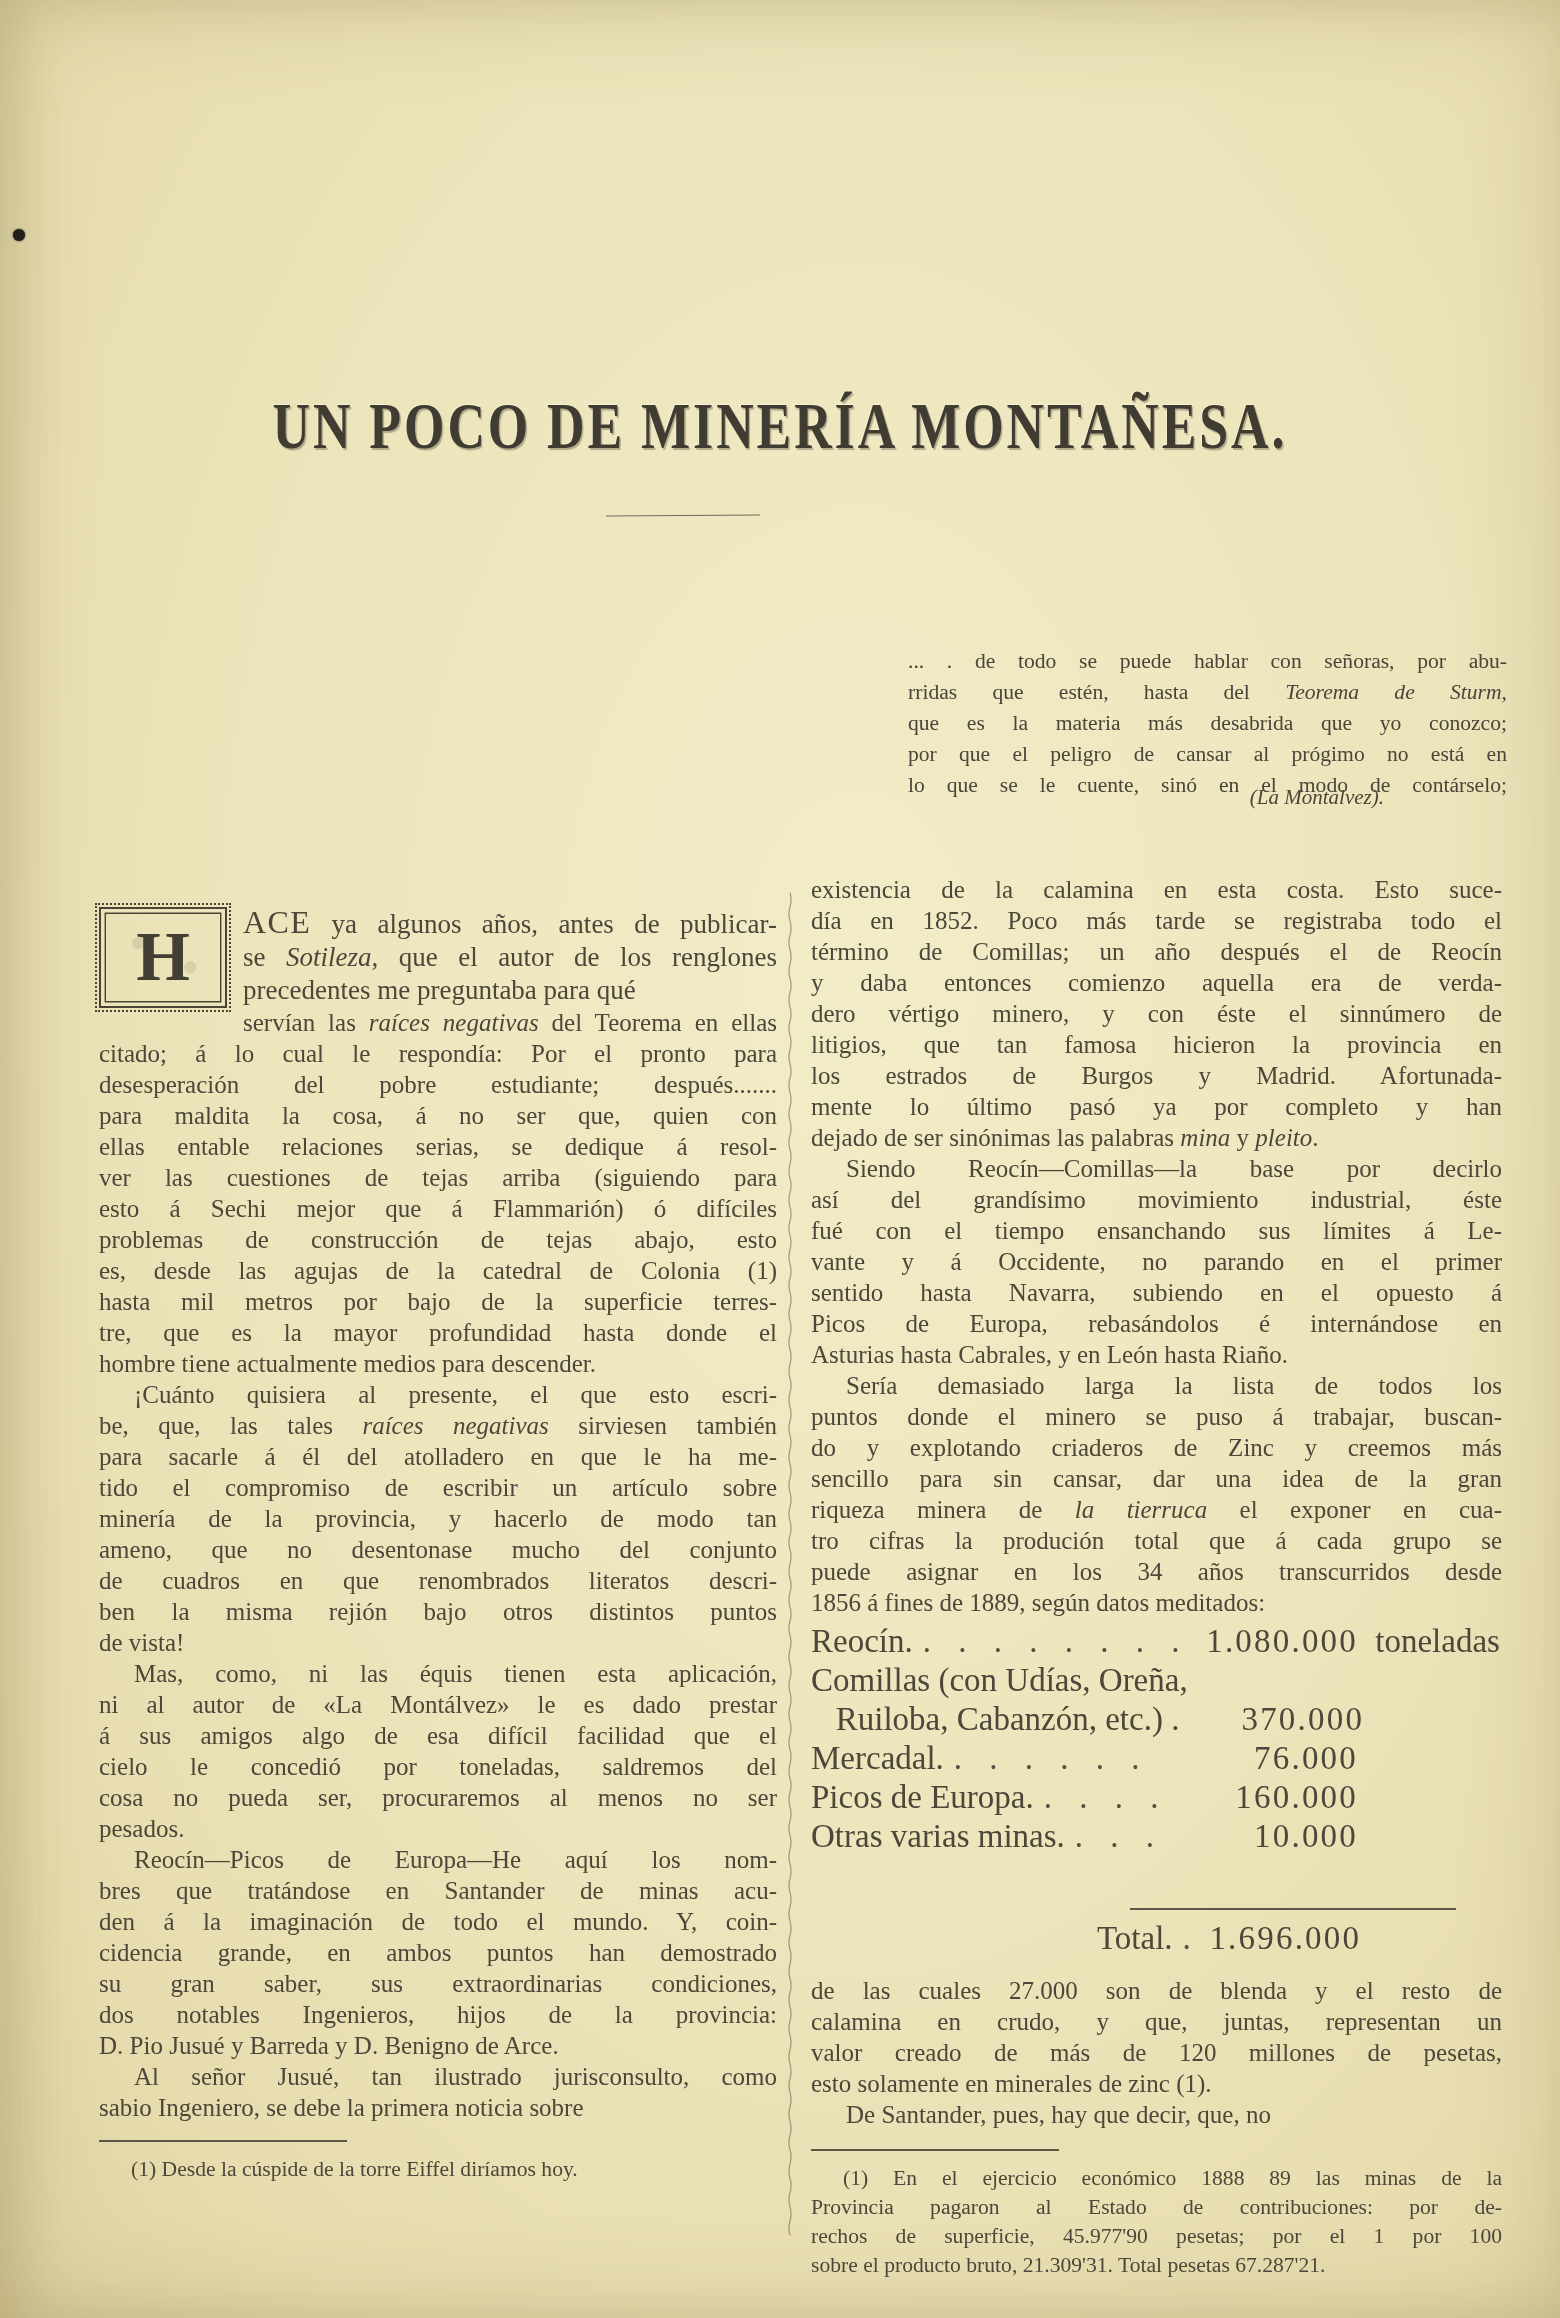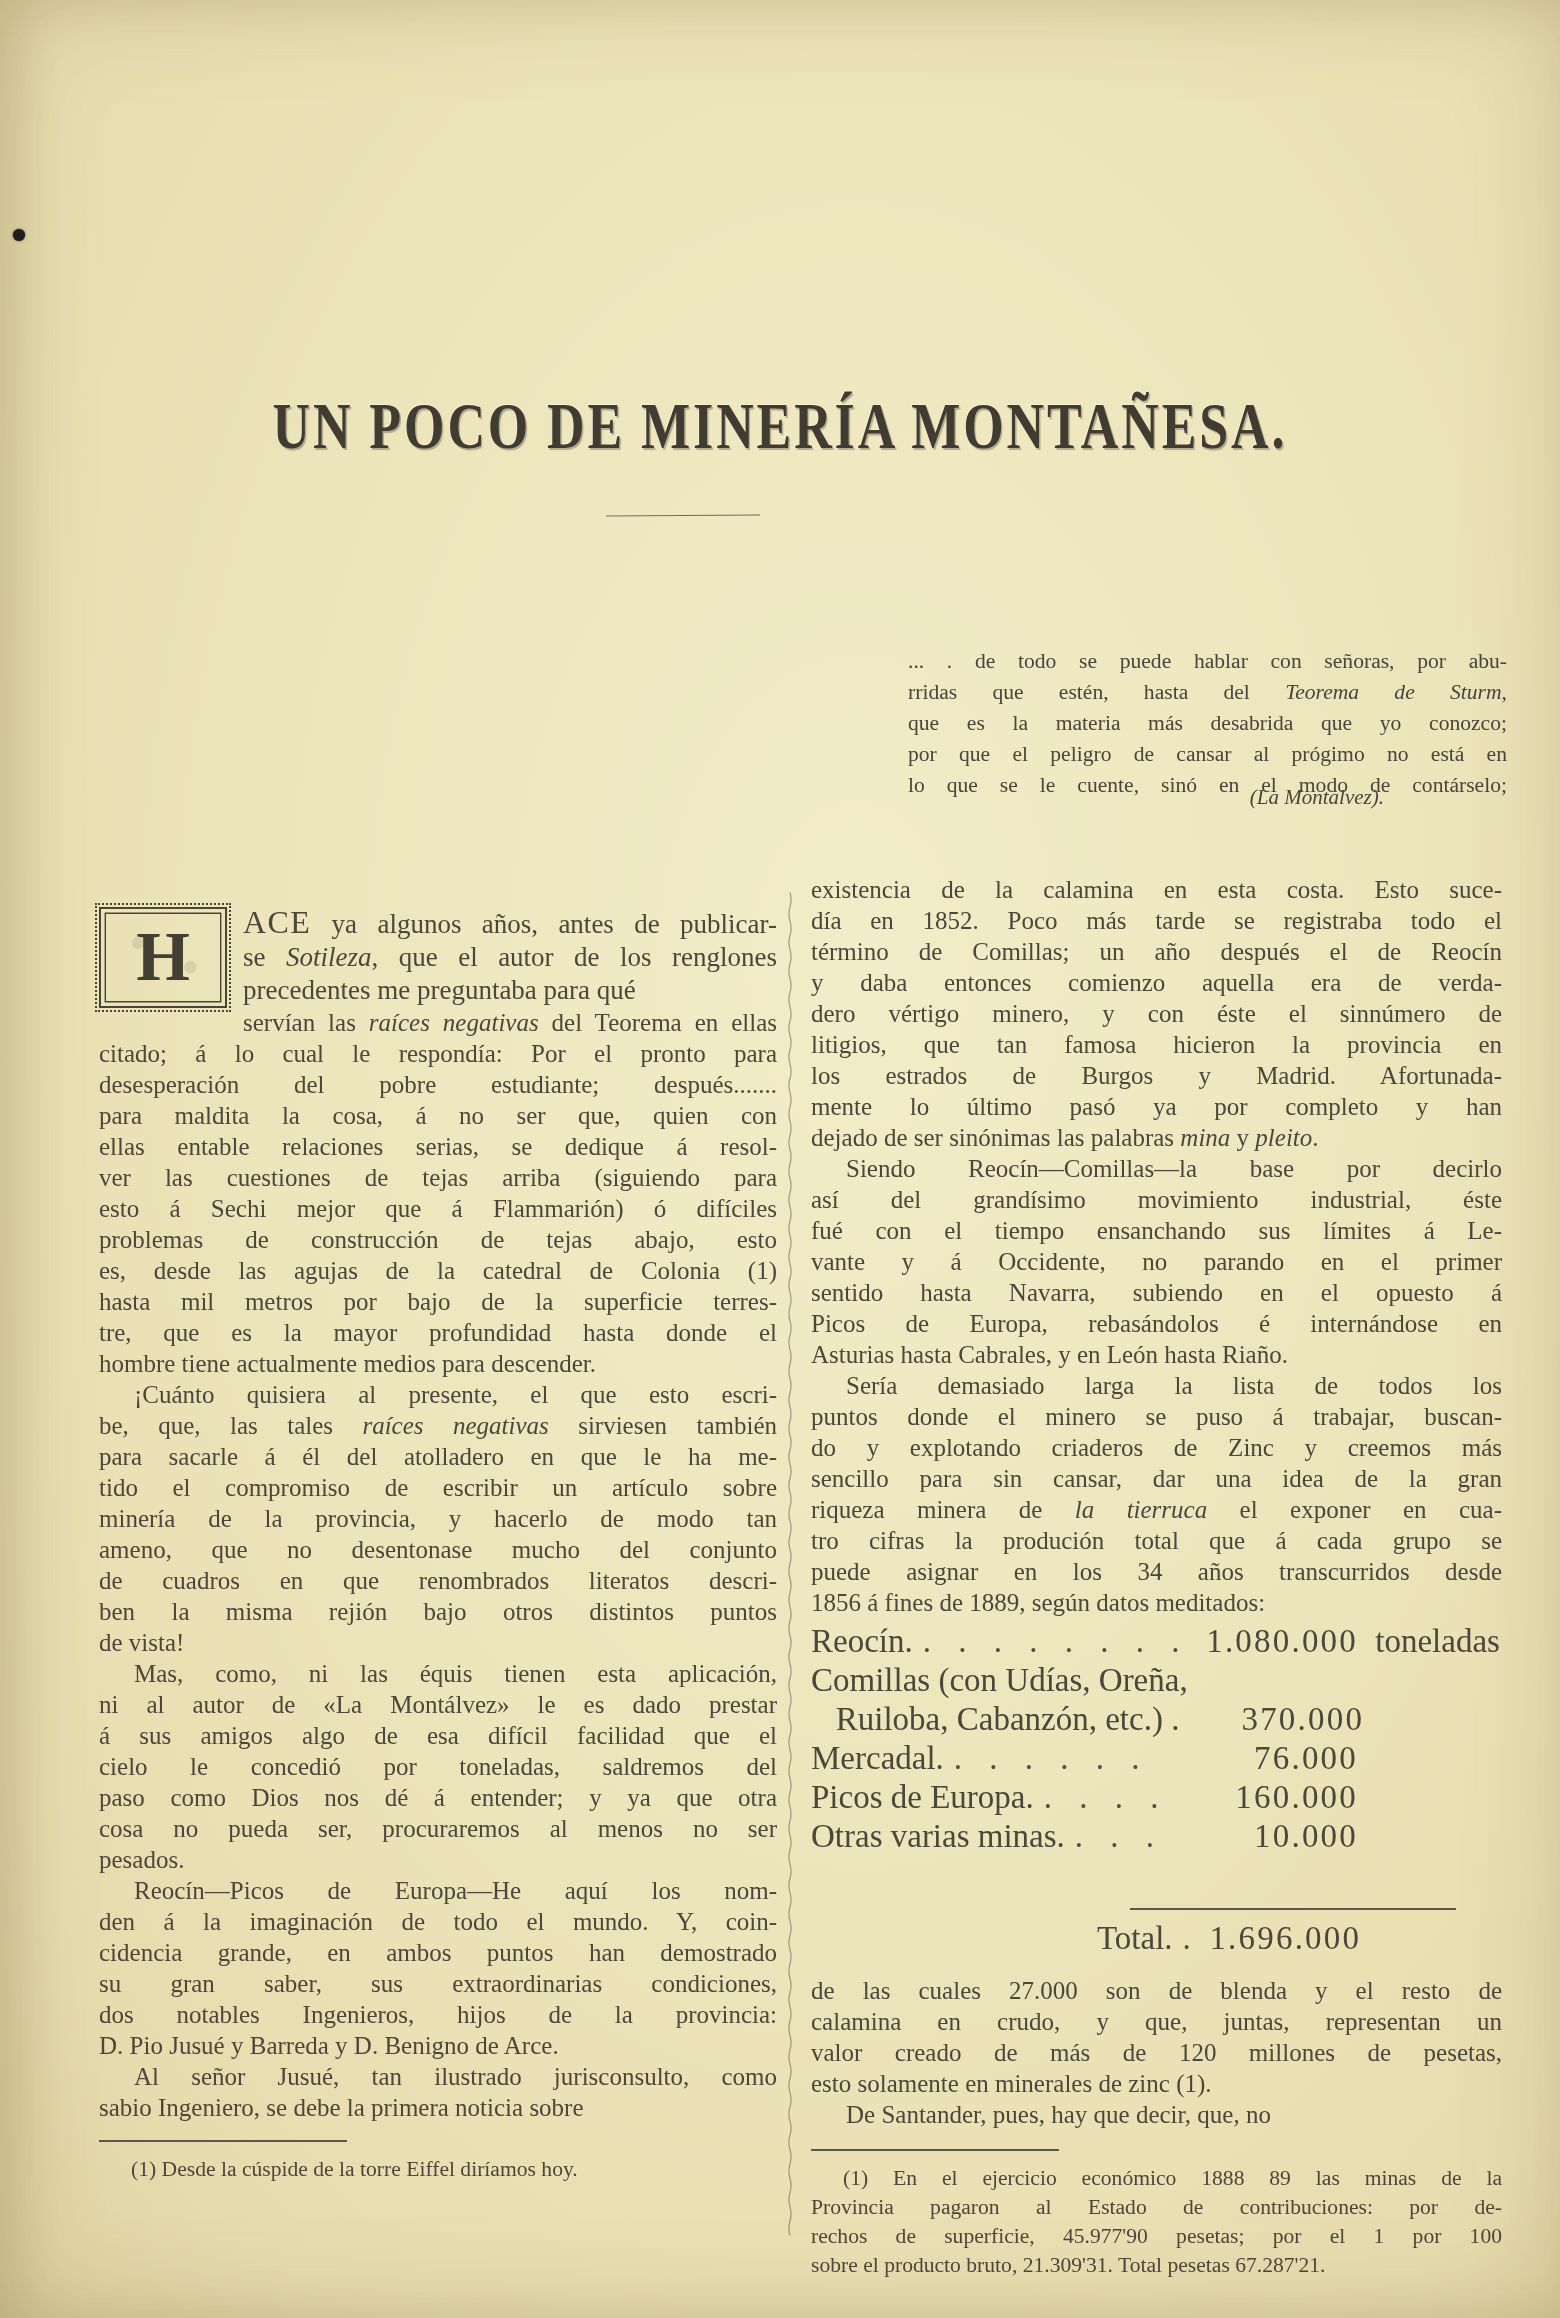--- a/index.html
+++ b/index.html
@@ -139,26 +139,26 @@
         <div class="tline">ameno, que no desentonase mucho del conjunto</div>
         <div class="tline">de cuadros en que renombrados literatos descri-</div>
         <div class="tline">ben la misma rejión bajo otros distintos puntos</div>
         <div class="tline last">de vista!</div>
       </div>
     <div class="para indent">
         <div class="tline">Mas, como, ni las équis tienen esta aplicación,</div>
         <div class="tline">ni al autor de «La Montálvez» le es dado prestar</div>
         <div class="tline">á sus amigos algo de esa difícil facilidad que el</div>
         <div class="tline">cielo le concedió por toneladas, saldremos del</div>
-        <div class="tline">paso como Dios nos dé á entender; y ya que otra</div>
         <div class="tline">cosa no pueda ser, procuraremos al menos no ser</div>
         <div class="tline last">pesados.</div>
       </div>
     <div class="para indent">
         <div class="tline">Reocín—Picos de Europa—He aquí los nom-</div>
+        <div class="tline">bres que tratándose en Santander de minas acu-</div>
         <div class="tline">den á la imaginación de todo el mundo. Y, coin-</div>
         <div class="tline">cidencia grande, en ambos puntos han demostrado</div>
         <div class="tline">su gran saber, sus extraordinarias condiciones,</div>
         <div class="tline">dos notables Ingenieros, hijos de la provincia:</div>
         <div class="tline last">D. Pio Jusué y Barreda y D. Benigno de Arce.</div>
       </div>
     <div class="para indent">
         <div class="tline">Al señor Jusué, tan ilustrado jurisconsulto, como</div>
         <div class="tline last">sabio Ingeniero, se debe la primera noticia sobre</div>
       </div>

